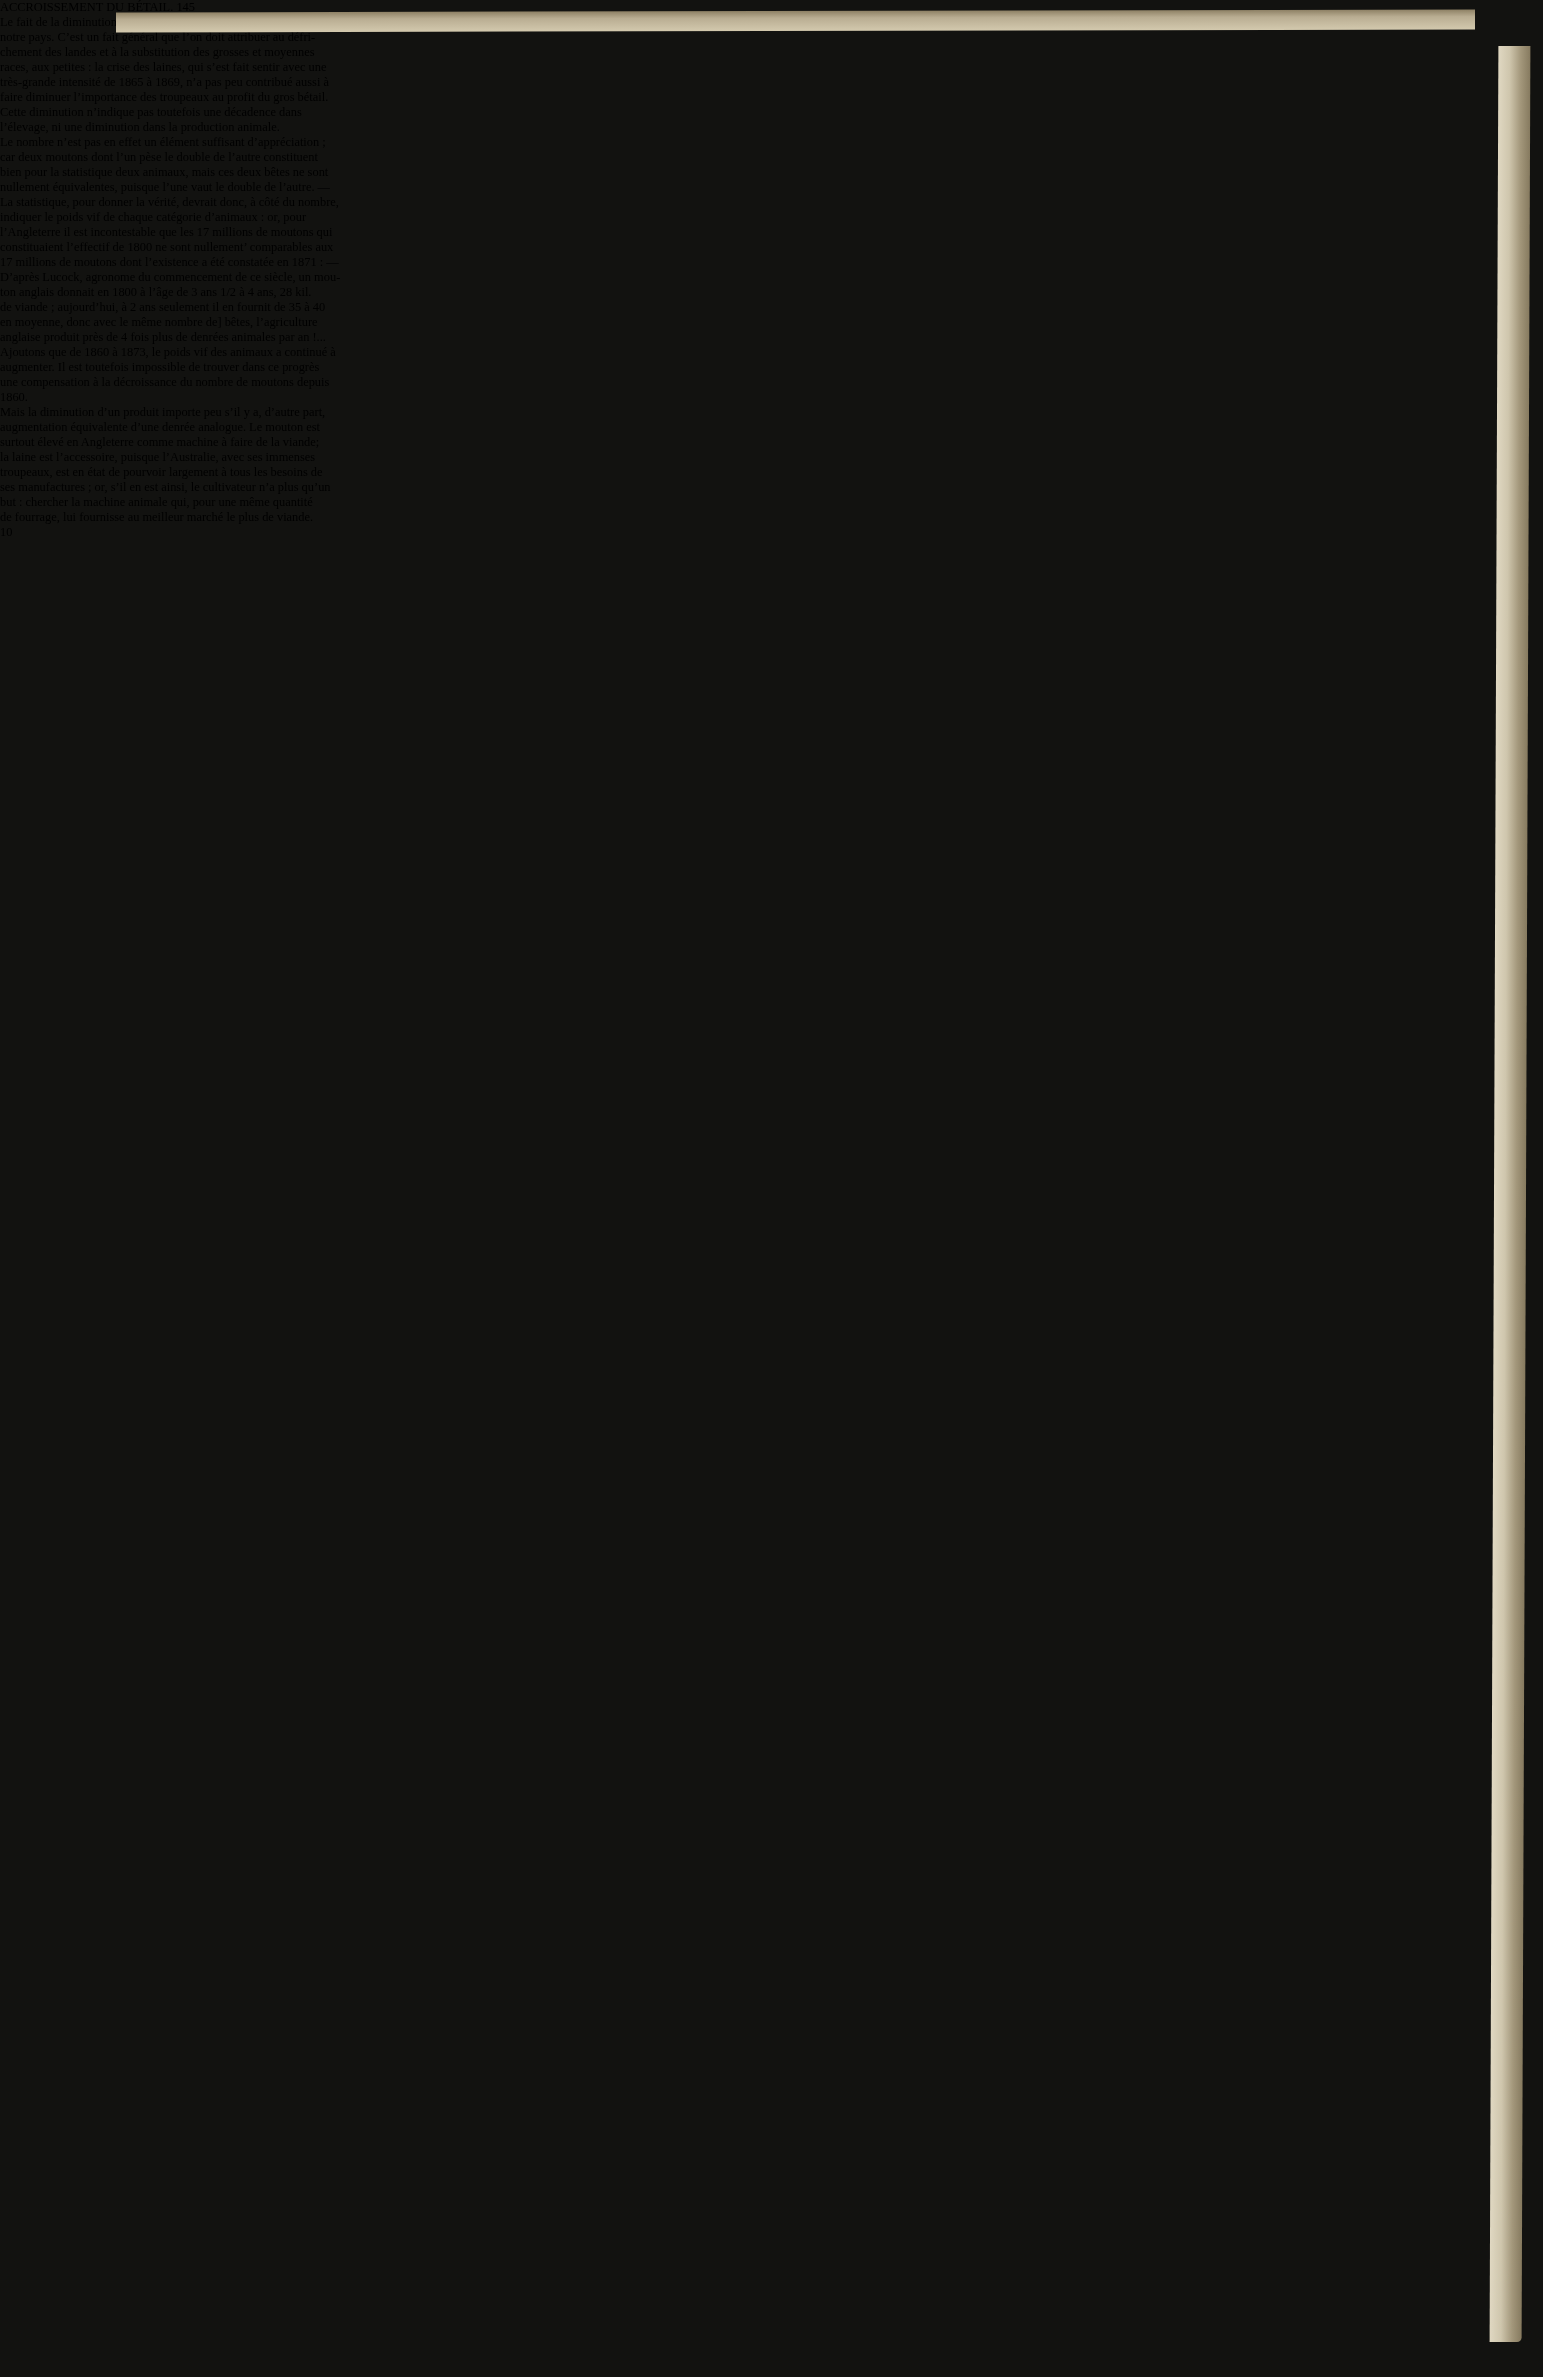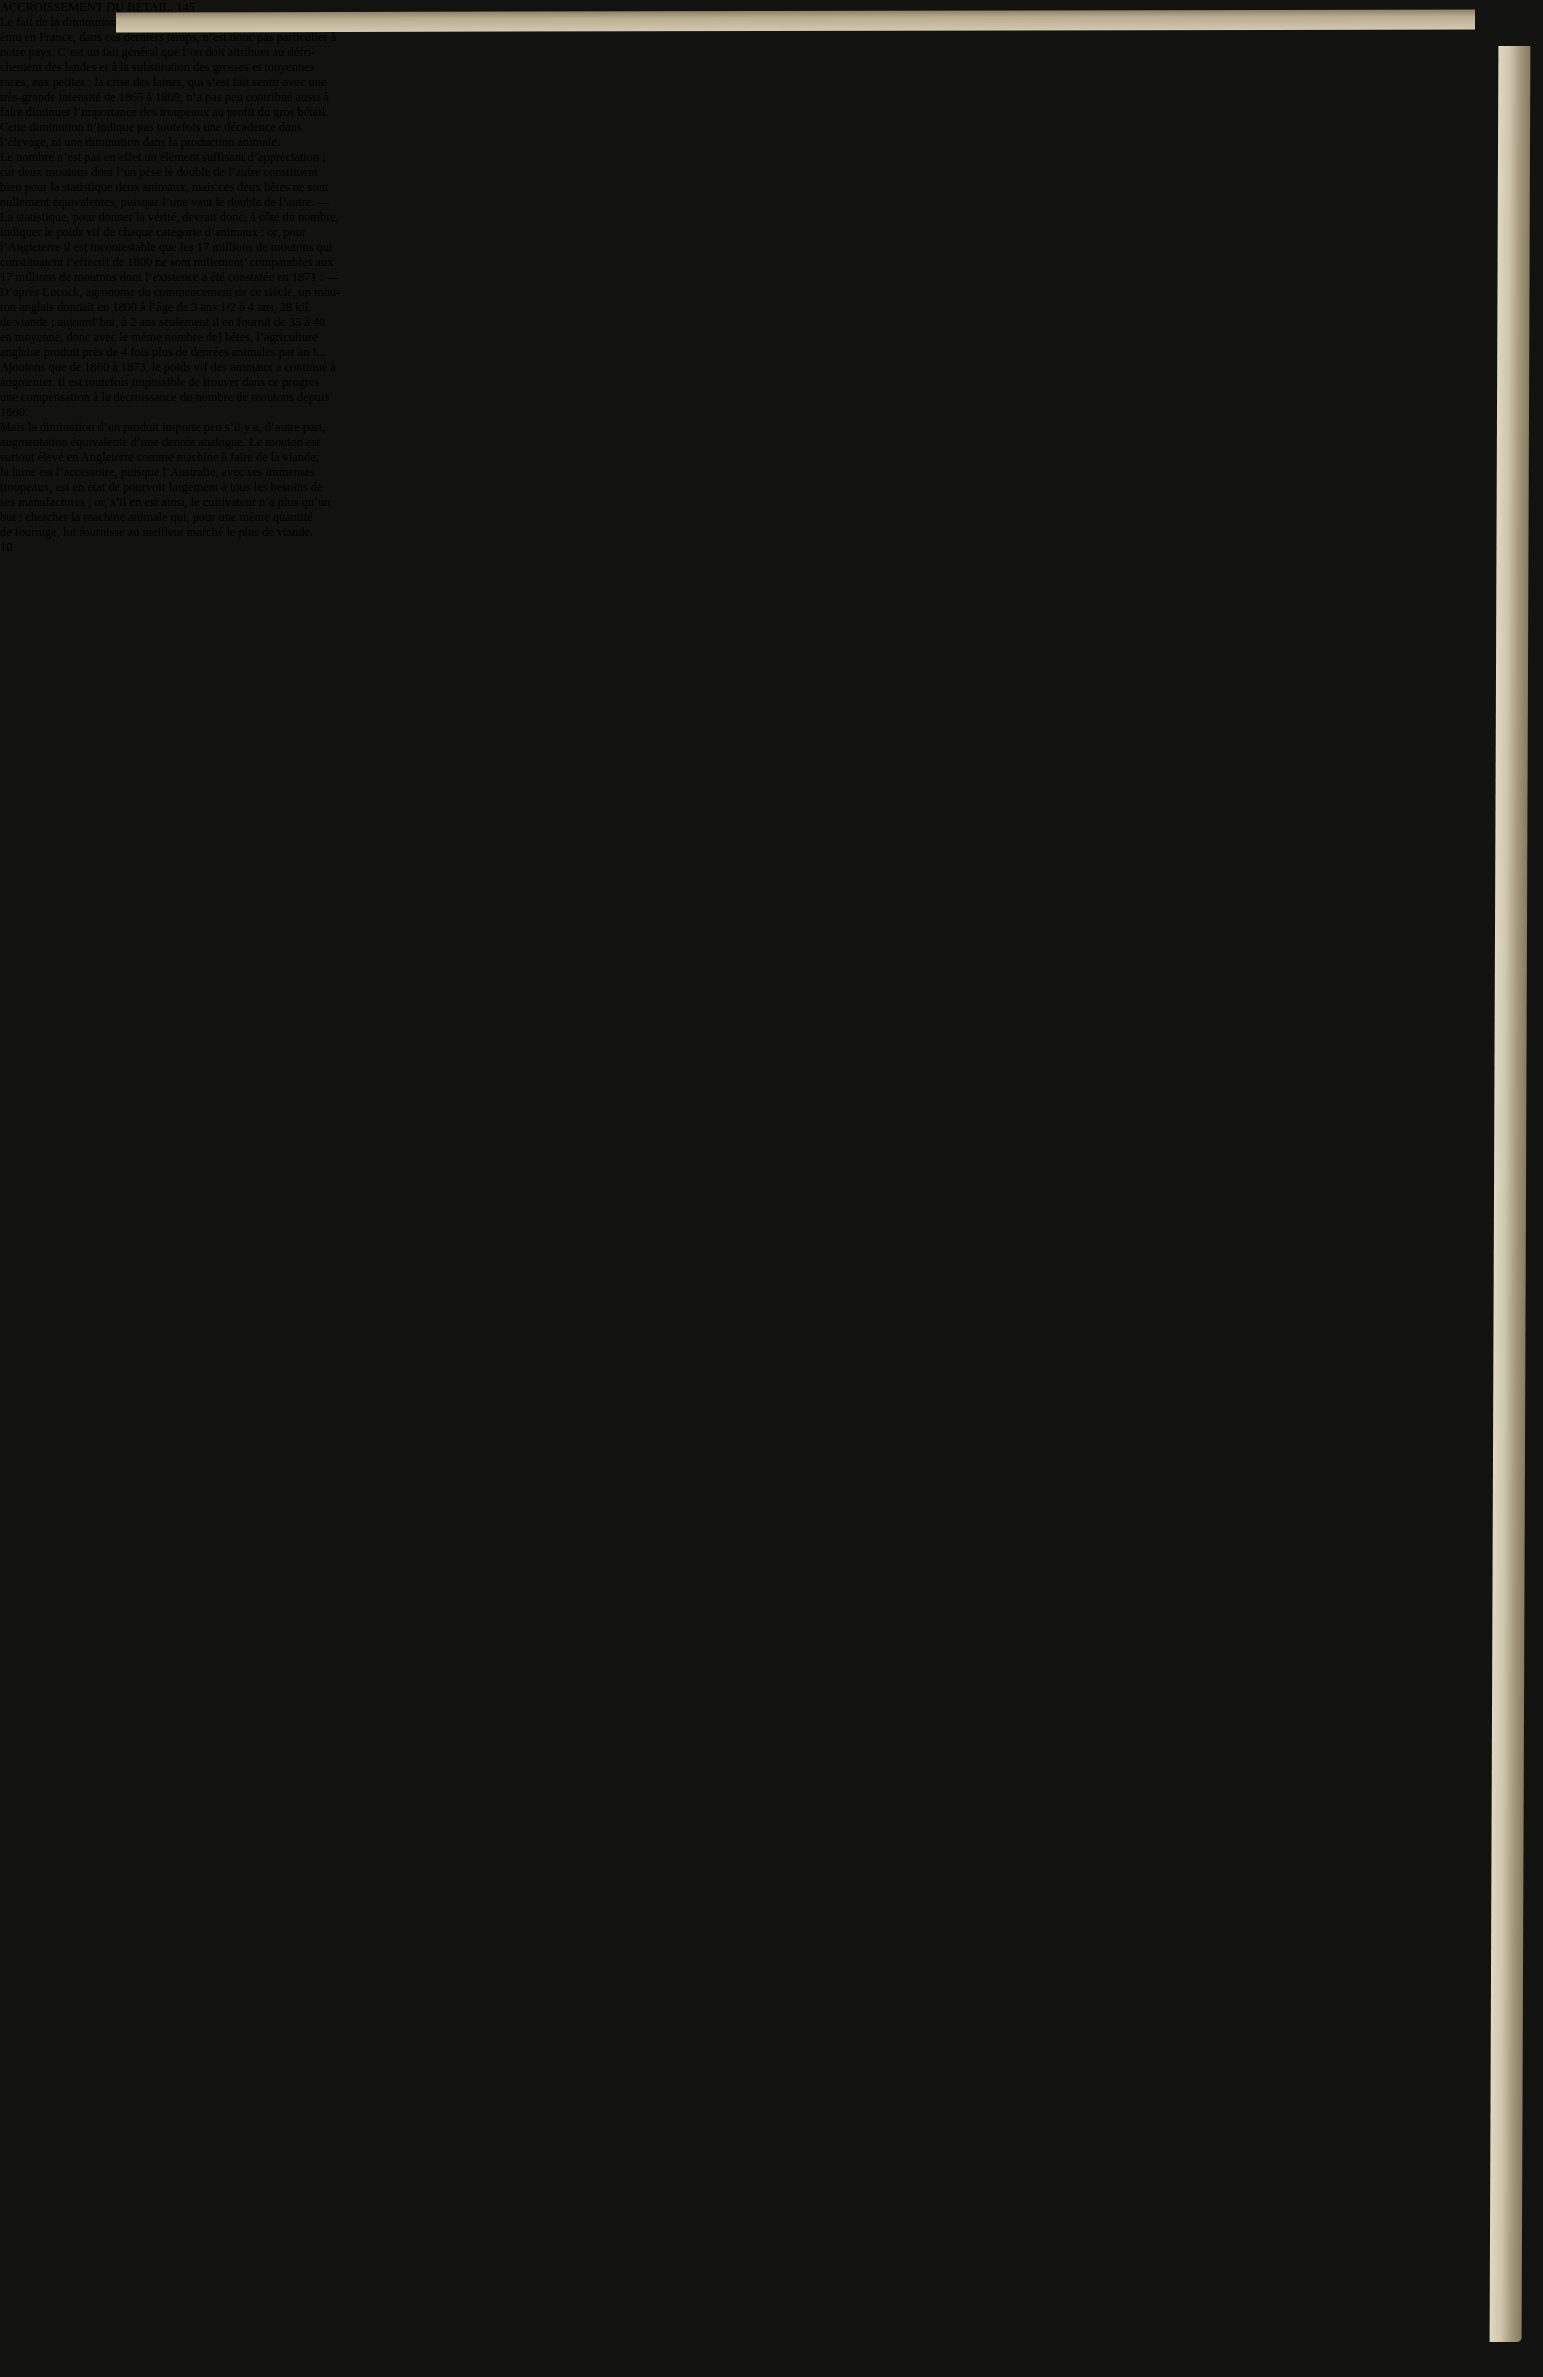--- a/index.html
+++ b/index.html
@@ -114,21 +114,20 @@
 
   <div class="main-page">
 
     <div class="text-block">
       <div class="header-row">
         <span class="running-title">ACCROISSEMENT DU BÉTAIL.</span>
         <span class="page-number">145</span>
       </div>
       <div class="body-lines" id="body-lines">
           <div class="line indent">Le fait de la diminution des troupeaux dont on s’est beaucoup</div>
-          <div class="line">ému en France, dans ces derniers temps, n’est donc pas particulier à</div>
           <div class="line">notre pays. C’est un fait général que l’on doit attribuer au défri-</div>
           <div class="line">chement des landes et à la substitution des grosses et moyennes</div>
           <div class="line">races, aux petites : la crise des laines, qui s’est fait sentir avec une</div>
           <div class="line">très-grande intensité de 1865 à 1869, n’a pas peu contribué aussi à</div>
           <div class="line last">faire diminuer l’importance des troupeaux au profit du gros bétail.</div>
           <div class="line indent">Cette diminution n’indique pas toutefois une décadence dans</div>
           <div class="line last">l’élevage, ni une diminution dans la production animale.</div>
           <div class="line indent">Le nombre n’est pas en effet un élément suffisant d’appréciation ;</div>
           <div class="line">car deux moutons dont l’un pèse le double de l’autre constituent</div>
           <div class="line">bien pour la statistique deux animaux, mais ces deux bêtes ne sont</div>

